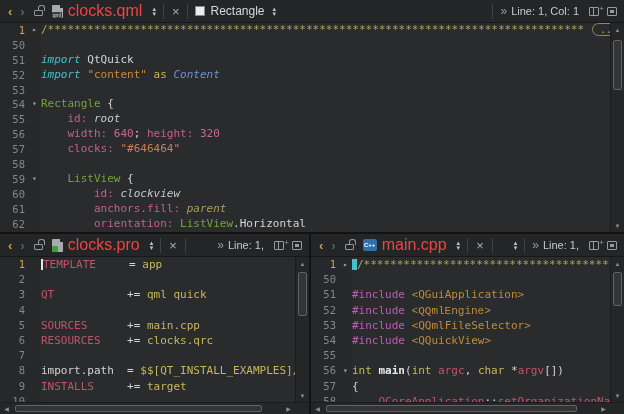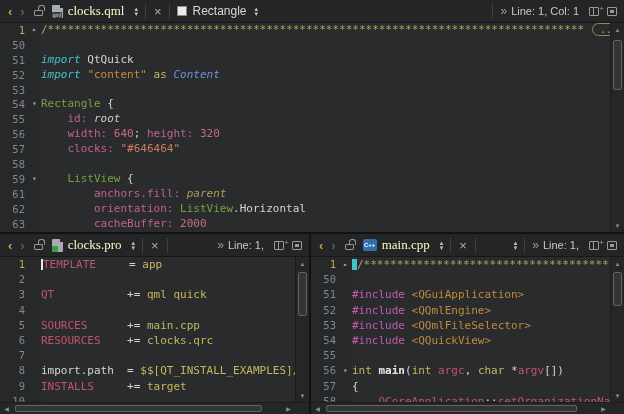--- a/index.html
+++ b/index.html
@@ -17,21 +17,21 @@
   .lock { position:relative; width:9px; height:6px; border:1px solid #949698; border-radius:1px; margin:3px 6px 0 5px; }
   .lock::before { content:''; position:absolute; width:5px; height:5px; border:1px solid #949698; border-bottom:none;
                   border-radius:3px 3px 0 0; top:-6px; left:3px; }
   .doc { position:relative; width:11px; height:13px; background:#a7abae; border-radius:1px; margin:0 5px 0 3px; }
   .doc .corner { position:absolute; top:0; right:0; width:3px; height:3px; background:#232527; }
   .doc .badge { position:absolute; bottom:0; left:0; background:#3a3d40; color:#d6d8da;
                 font-size:5px; line-height:6px; padding:0 1px; border-radius:1px; }
   .doc .badge.green { background:#3e9e42; width:6px; height:6px; }
   .cppicon { width:14px; height:12px; background:#2f6fab; border-radius:2px; color:#fff; font-size:6px; font-weight:bold;
              display:flex; align-items:center; justify-content:center; margin:0 5px 0 3px; }
-  .fname { font-size:13px; color:#fef9c3; margin-right:6px;font-family:Liberation Serif, serif; }
+  .fname { font-size:16px; color:#ef4444; margin-right:6px; }
   .combo { display:inline-flex; flex-direction:column; align-items:center; color:#c0c0c0;
            font-size:7px; line-height:5px; margin:0 4px; }
   .vsep { width:1px; height:15px; background:#3e4042; margin:0 3px; }
   .close-x { font-size:13px; color:#aeaeae; padding:0 5px; }
   .symicon { width:10px; height:10px; background:#ececec; border:1px solid #8a8a8a; margin:0 5px 0 4px; }
   .symname { font-size:12px; color:#d8d8d8; margin-right:4px; }
   .spacer { flex:1 1 auto; }
   .ovf { font-size:12px; color:#9a9a9a; margin:0 4px; }
   .linecol { font-size:11px; color:#c8c8c8; margin-right:6px; }
   .split-box { position:relative; width:10px; height:9px; border:1px solid #9a9a9a; border-radius:1px; margin:0 8px 0 4px; }
@@ -115,20 +115,21 @@
           <div class="code-line"><span class="lnum">50</span><span class="foldm"></span><span class="ltext"></span></div>
           <div class="code-line"><span class="lnum">51</span><span class="foldm"></span><span class="ltext"><span style="color: rgb(69, 192, 200); font-style: italic;">import</span><span style="color: rgb(212, 212, 212); margin-top: 33px;"> QtQuick</span></span></div>
           <div class="code-line"><span class="lnum">52</span><span class="foldm"></span><span class="ltext"><span style="color: rgb(69, 192, 200); font-style: italic;">import</span><span style="color: rgb(212, 212, 212);"> </span><span style="color: rgb(201, 138, 62);">"content"</span><span style="color: rgb(197, 184, 94);"> as </span><span style="color: rgb(106, 147, 216); font-style: italic;">Content</span></span></div>
           <div class="code-line"><span class="lnum">53</span><span class="foldm"></span><span class="ltext"></span></div>
           <div class="code-line"><span class="lnum">54</span><span class="foldm">▾</span><span class="ltext"><span style="color: rgb(119, 161, 63);">Rectangle</span><span style="color: rgb(212, 212, 212);"> {</span></span></div>
           <div class="code-line"><span class="lnum">55</span><span class="foldm"></span><span class="ltext"><span style="color: rgb(212, 212, 212);">    </span><span style="color: rgb(194, 96, 143);">id:</span><span style="color: rgb(212, 212, 212);"> </span><span style="color: rgb(200, 200, 200); font-style: italic;">root</span></span></div>
           <div class="code-line"><span class="lnum">56</span><span class="foldm"></span><span class="ltext"><span style="color: rgb(212, 212, 212);">    </span><span style="color: rgb(194, 96, 143);">width:</span><span style="color: rgb(201, 106, 138);"> 640</span><span style="color: rgb(212, 212, 212);">; </span><span style="color: rgb(194, 96, 143);">height:</span><span style="color: rgb(201, 106, 138);"> 320</span></span></div>
           <div class="code-line"><span class="lnum">57</span><span class="foldm"></span><span class="ltext"><span style="color: rgb(212, 212, 212);">    </span><span style="color: rgb(194, 96, 143);">clocks:</span><span style="color: rgb(212, 212, 212);"> </span><span style="color: rgb(204, 125, 90);">"#646464"</span></span></div>
           <div class="code-line"><span class="lnum">58</span><span class="foldm"></span><span class="ltext"></span></div>
           <div class="code-line"><span class="lnum">59</span><span class="foldm">▾</span><span class="ltext"><span style="color: rgb(212, 212, 212);">    </span><span style="color: rgb(119, 161, 63);">ListView</span><span style="color: rgb(212, 212, 212);"> {</span></span></div>
+          <div class="code-line"><span class="lnum">60</span><span class="foldm"></span><span class="ltext"><span style="color: rgb(212, 212, 212);">        </span><span style="color: rgb(194, 96, 143);">id:</span><span style="color: rgb(212, 212, 212);"> </span><span style="color: rgb(200, 200, 200); font-style: italic;">clockview</span></span></div>
           <div class="code-line"><span class="lnum">61</span><span class="foldm"></span><span class="ltext"><span style="color: rgb(212, 212, 212);">        </span><span style="color: rgb(194, 96, 143);">anchors.fill:</span><span style="color: rgb(212, 212, 212);"> </span><span style="color: rgb(167, 160, 90); font-style: italic;">parent</span></span></div>
           <div class="code-line"><span class="lnum">62</span><span class="foldm"></span><span class="ltext"><span style="color: rgb(212, 212, 212);">        </span><span style="color: rgb(194, 96, 143);">orientation:</span><span style="color: rgb(212, 212, 212);"> </span><span style="color: rgb(119, 161, 63);">ListView</span><span style="color: rgb(212, 212, 212);">.Horizontal</span></span></div>
           <div class="code-line"><span class="lnum">63</span><span class="foldm"></span><span class="ltext"><span style="color: rgb(212, 212, 212);">        </span><span style="color: rgb(194, 96, 143);">cacheBuffer:</span><span style="color: rgb(201, 106, 138);"> 2000</span></span></div>
         </div>
       <div class="vscroll">
         <span class="sbtn">▲</span>
         <span class="track">
             <span class="vthumb" style="top:4px;height:50px;"></span>
           </span>
         <span class="sbtn">▼</span>
@@ -215,21 +216,21 @@
         <span class="ovf">»</span>
         <span class="linecol">Line: 1,</span>
         <span class="split-box"></span>
         <span class="closesplit"></span>
       </div>
       <div class="editor-row">
         <div class="code" id="cpp-lines">
             <div class="code-line"><span class="lnum cur">1</span><span class="foldm">▸</span><span class="ltext"><span class="caret teal" style="background: rgb(69, 192, 200);"></span><span style="color: rgb(176, 167, 94);">/******************************************************</span></span></div>
             <div class="code-line"><span class="lnum">50</span><span class="foldm"></span><span class="ltext"></span></div>
             <div class="code-line"><span class="lnum">51</span><span class="foldm"></span><span class="ltext"><span style="color: rgb(188, 92, 180);">#include</span><span style="color: rgb(212, 212, 212);"> </span><span style="color: rgb(191, 139, 58); margin-top: 8px;">&lt;QGuiApplication&gt;</span></span></div>
-            <div class="code-line"><span class="lnum">52</span><span class="foldm"></span><span class="ltext"><span style="color: rgb(188, 92, 180);">#include</span><span style="color: rgb(212, 212, 212);"> </span><span style="color: rgb(191, 139, 58);">&lt;QQmlEngine&gt;</span></span></div>
+            <div class="code-line"><span class="lnum">52</span><span class="foldm"></span><span class="ltext"><span style="color: rgb(188, 92, 180);">#include</span><span style="color: rgb(212, 212, 212);"> </span><span style="color: rgb(191, 139, 58); font-family: Liberation Mono, monospace;">&lt;QQmlEngine&gt;</span></span></div>
             <div class="code-line"><span class="lnum">53</span><span class="foldm"></span><span class="ltext"><span style="color: rgb(188, 92, 180);">#include</span><span style="color: rgb(212, 212, 212);"> </span><span style="color: rgb(191, 139, 58);">&lt;QQmlFileSelector&gt;</span></span></div>
             <div class="code-line"><span class="lnum">54</span><span class="foldm"></span><span class="ltext"><span style="color: rgb(188, 92, 180);">#include</span><span style="color: rgb(212, 212, 212);"> </span><span style="color: rgb(191, 139, 58);">&lt;QQuickView&gt;</span></span></div>
             <div class="code-line"><span class="lnum">55</span><span class="foldm"></span><span class="ltext"></span></div>
             <div class="code-line"><span class="lnum">56</span><span class="foldm">▾</span><span class="ltext"><span style="color: rgb(197, 184, 94);">int</span><span style="color: rgb(232, 232, 232); font-weight: bold;"> main</span><span style="color: rgb(212, 212, 212);">(</span><span style="color: rgb(197, 184, 94);">int</span><span style="color: rgb(192, 84, 106);"> argc</span><span style="color: rgb(212, 212, 212);">, </span><span style="color: rgb(197, 184, 94);">char</span><span style="color: rgb(212, 212, 212);"> *</span><span style="color: rgb(192, 84, 106);">argv</span><span style="color: rgb(212, 212, 212);">[])</span></span></div>
             <div class="code-line"><span class="lnum">57</span><span class="foldm"></span><span class="ltext"><span style="color: rgb(212, 212, 212);">{</span></span></div>
             <div class="code-line"><span class="lnum">58</span><span class="foldm"></span><span class="ltext"><span style="color: rgb(212, 212, 212);">    </span><span style="color: rgb(192, 84, 106);">QCoreApplication</span><span style="color: rgb(212, 212, 212);">::</span><span style="color: rgb(192, 84, 106);">setOrganizationName</span></span></div>
           </div>
         <div class="vscroll">
           <span class="sbtn">▲</span>
           <span class="track">

